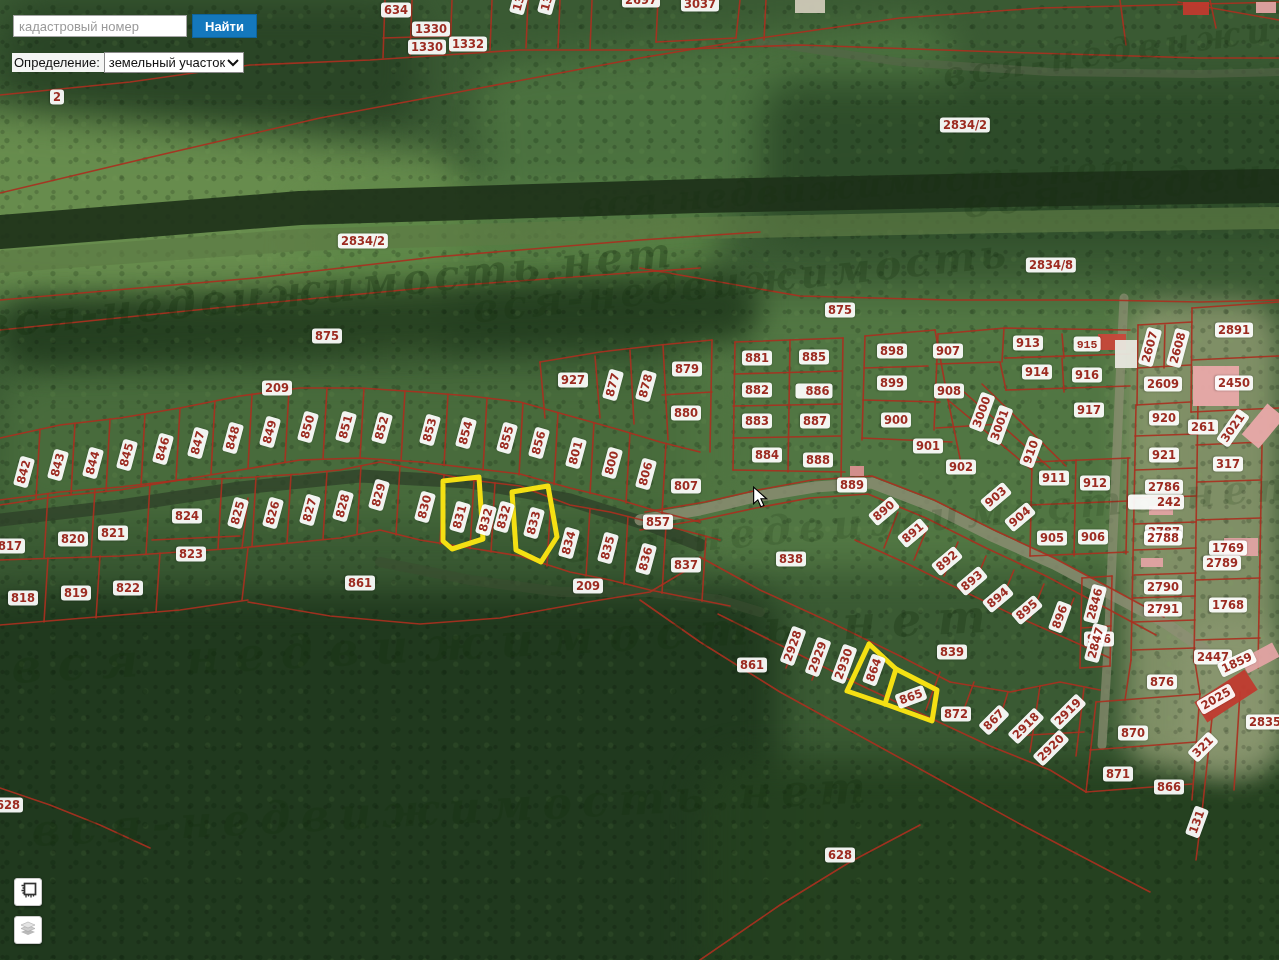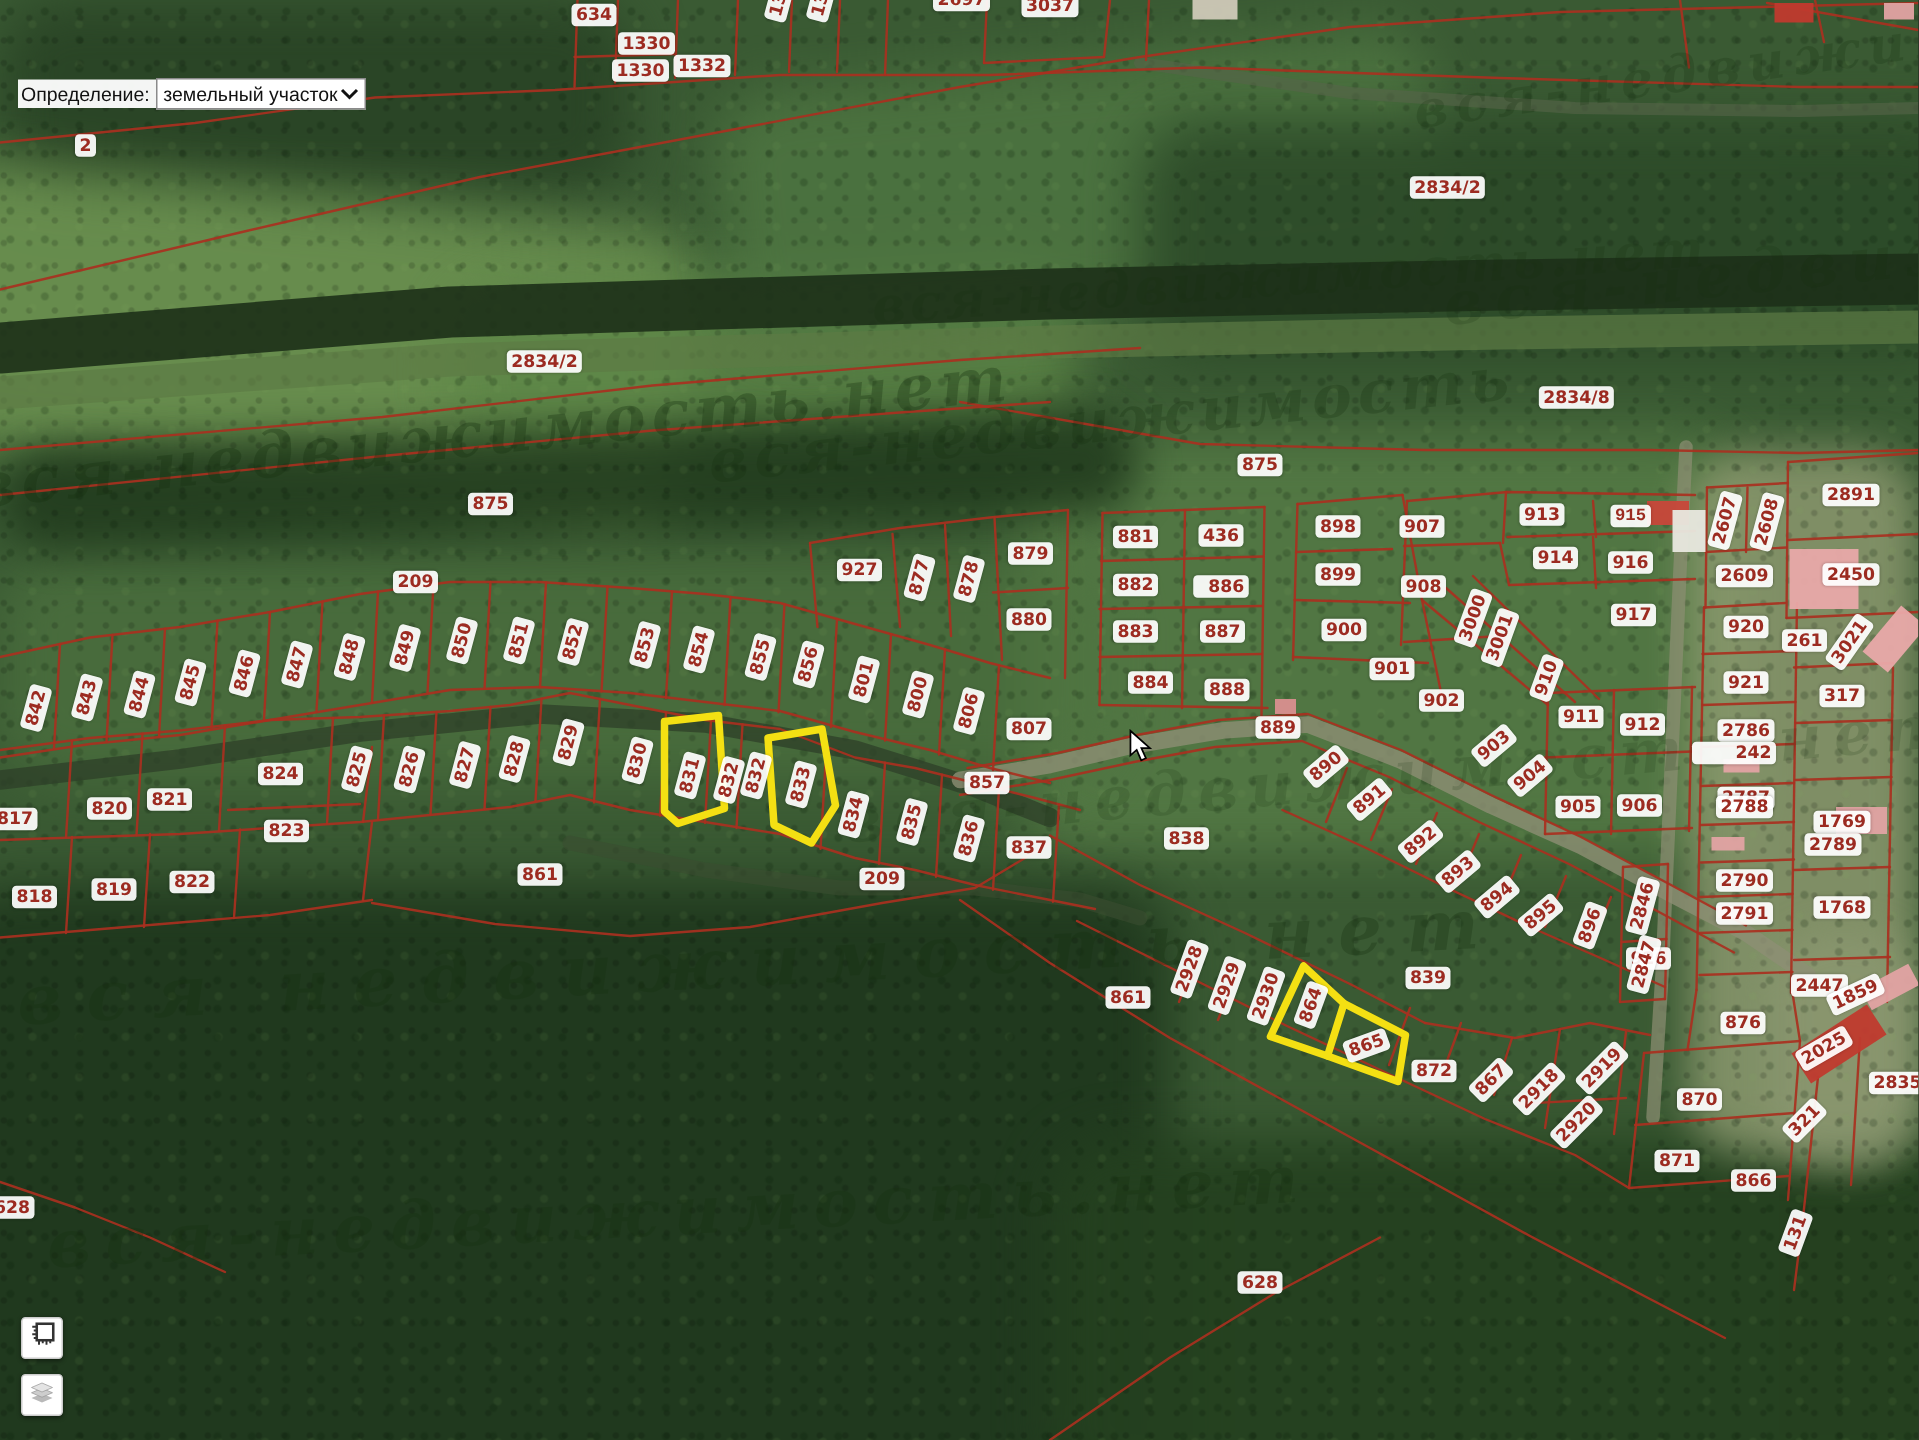--- a/index.html
+++ b/index.html
@@ -321,21 +321,21 @@
       <div class="mlabel" style="left: 534px; top: 523px; color: rgb(156, 43, 33); transform: translate(-50%, -50%) rotate(-75deg);">833</div>
       <div class="mlabel" style="left: 569px; top: 543px; color: rgb(156, 43, 33); transform: translate(-50%, -50%) rotate(-75deg);">834</div>
       <div class="mlabel" style="left: 608px; top: 548px; color: rgb(156, 43, 33); transform: translate(-50%, -50%) rotate(-75deg);">835</div>
       <div class="mlabel" style="left: 646px; top: 559px; color: rgb(156, 43, 33); transform: translate(-50%, -50%) rotate(-75deg);">836</div>
       <div class="mlabel" style="left: 686px; top: 565px; color: rgb(156, 43, 33); transform: translate(-50%, -50%) rotate(0deg);">837</div>
       <div class="mlabel" style="left: 658px; top: 522px; color: rgb(156, 43, 33); transform: translate(-50%, -50%) rotate(0deg);">857</div>
       <div class="mlabel" style="left: 360px; top: 583px; color: rgb(156, 43, 33); transform: translate(-50%, -50%) rotate(0deg);">861</div>
       <div class="mlabel" style="left: 588px; top: 586px; color: rgb(156, 43, 33); transform: translate(-50%, -50%) rotate(0deg);">209</div>
       <div class="mlabel" style="left: 791px; top: 559px; color: rgb(156, 43, 33); transform: translate(-50%, -50%) rotate(0deg);">838</div>
       <div class="mlabel" style="left: 757px; top: 358px; color: rgb(156, 43, 33); transform: translate(-50%, -50%) rotate(0deg);">881</div>
-      <div class="mlabel" style="left: 814px; top: 357px; color: rgb(156, 43, 33); transform: translate(-50%, -50%) rotate(0deg);">436</div>
+      <div class="mlabel" style="left: 814px; top: 357px; color: rgb(156, 43, 33); transform: translate(-50%, -50%) rotate(0deg);">885</div>
       <div class="mlabel" style="left: 757px; top: 390px; color: rgb(156, 43, 33); transform: translate(-50%, -50%) rotate(0deg);">882</div>
       <div class="mlabel" style="left: 814px; top: 391px; color: rgb(156, 43, 33); transform: translate(-50%, -50%) rotate(0deg); padding-left: 10px;">886</div>
       <div class="mlabel" style="left: 757px; top: 421px; color: rgb(156, 43, 33); transform: translate(-50%, -50%) rotate(0deg);">883</div>
       <div class="mlabel" style="left: 815px; top: 421px; color: rgb(156, 43, 33); transform: translate(-50%, -50%) rotate(0deg);">887</div>
       <div class="mlabel" style="left: 767px; top: 455px; color: rgb(156, 43, 33); transform: translate(-50%, -50%) rotate(0deg);">884</div>
       <div class="mlabel" style="left: 818px; top: 460px; color: rgb(156, 43, 33); transform: translate(-50%, -50%) rotate(0deg);">888</div>
       <div class="mlabel" style="left: 852px; top: 485px; color: rgb(156, 43, 33); transform: translate(-50%, -50%) rotate(0deg);">889</div>
       <div class="mlabel" style="left: 892px; top: 351px; color: rgb(156, 43, 33); transform: translate(-50%, -50%) rotate(0deg);">898</div>
       <div class="mlabel" style="left: 892px; top: 383px; color: rgb(156, 43, 33); transform: translate(-50%, -50%) rotate(0deg);">899</div>
       <div class="mlabel" style="left: 896px; top: 420px; color: rgb(156, 43, 33); transform: translate(-50%, -50%) rotate(0deg);">900</div>
@@ -411,20 +411,24 @@
       <div class="mlabel" style="left: 840px; top: 855px; color: rgb(156, 43, 33); transform: translate(-50%, -50%) rotate(0deg);">628</div>
       <div class="mlabel" style="left: 8px; top: 805px; color: rgb(156, 43, 33); transform: translate(-50%, -50%) rotate(0deg);">628</div>
     </div>
 
   <div id="cursor" style="left: 751px; top: 486px;">
     <svg width="18" height="22" viewBox="0 0 13 19">
       <path d="M1 1 L1 15.2 L4.6 12 L7.2 18 L9.9 16.8 L7.3 11 L12.2 11 Z" fill="#fff" stroke="#000" stroke-width="1"></path>
     </svg>
   </div>
 
+  <div id="search-panel">
+    <input id="search-input" value="" placeholder="кадастровый номер" style="">
+    <button id="find-button" style="background: rgb(20, 120, 189);">Найти</button>
+  </div>
   <div id="definition-row">
     <span id="definition-label">Определение:</span>
     <div id="definition-select">
       <span>земельный участок</span>
       <span>
         <svg width="12" height="8" viewBox="0 0 12 8">
             <polyline points="1,1 6,6 11,1" fill="none" stroke="#111" stroke-width="2"></polyline>
           </svg>
       </span>
     </div>

